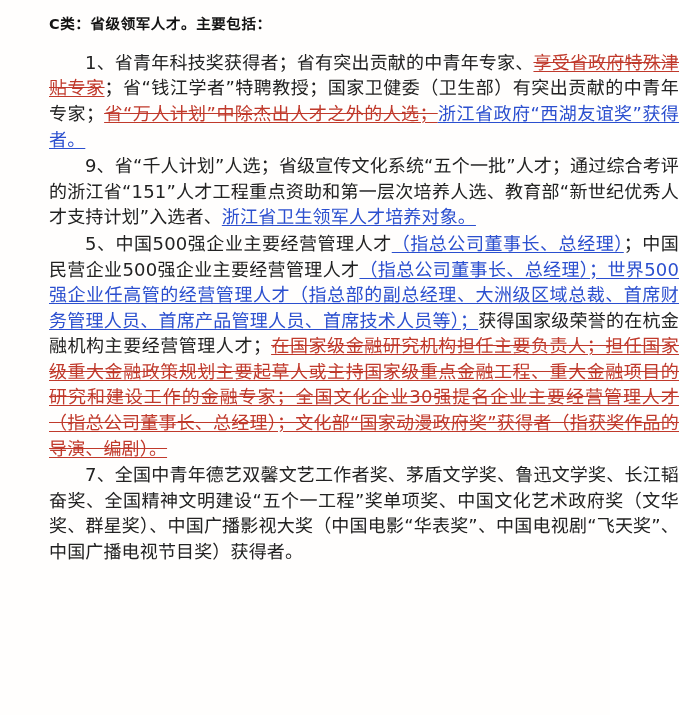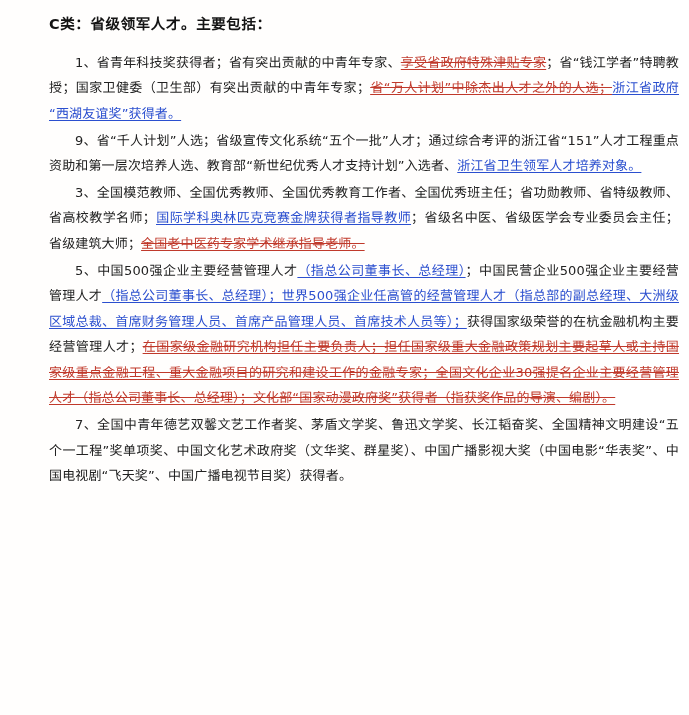--- a/index.html
+++ b/index.html
@@ -25,21 +25,21 @@
   }
   .doc-heading {
     font-size: 14.5px;
     font-weight: bold;
     letter-spacing: 0.6px;
     color: #141414;
     margin: 6px 0 14px 0;
     line-height: 1.5;
   }
   .para {
-    font-size: 13px;
+    font-size: 18px;
     line-height: 25.6px;
     text-align: justify;
     text-justify: inter-ideograph;
     margin: 0 0 1px 0;
     text-indent: 2em;
     letter-spacing: 0.15px;
     width: 630px;
     color: #222222;
   }
   
@@ -59,18 +59,17 @@
 </head>
 <body>
 
 <div class="page">
 
   <h1 class="doc-heading">C类：省级领军人才。主要包括：</h1>
 
   <div id="paragraph-container">
       <p class="para"><span>1、省青年科技奖获得者；省有突出贡献的中青年专家、</span><span class="del">享受省政府特殊津贴专家</span><span>；省“钱江学者”特聘教授；国家卫健委（卫生部）有突出贡献的中青年专家；</span><span class="del">省“万人计划”中除杰出人才之外的人选；</span><span class="ins">浙江省政府“西湖友谊奖”获得者。</span></p>
       <p class="para"><span>9、省“千人计划”人选；省级宣传文化系统“五个一批”人才；通过综合考评的浙江省“151”人才工程重点资助和第一层次培养人选、教育部“新世纪优秀人才支持计划”入选者、</span><span class="ins">浙江省卫生领军人才培养对象。</span></p>
-      <p class="para"><span>3、全国模范教师、全国优秀教师、全国优秀教育工作者、全国优秀班主任；省功勋教师、省特级教师、省高校教学名师；</span><span class="ins">国际学科奥林匹克竞赛金牌获得者指导教师</span><span>；省级名中医、省级医学会专业委员会主任；省级建筑大师；</span><span class="del">全国老中医药专家学术继承指导老师。</span></p>
       <p class="para"><span>5、中国500强企业主要经营管理人才</span><span class="ins">（指总公司董事长、总经理）</span><span>；中国民营企业500强企业主要经营管理人才</span><span class="ins">（指总公司董事长、总经理）；世界500强企业任高管的经营管理人才（指总部的副总经理、大洲级区域总裁、首席财务管理人员、首席产品管理人员、首席技术人员等）；</span><span>获得国家级荣誉的在杭金融机构主要经营管理人才；</span><span class="del">在国家级金融研究机构担任主要负责人；担任国家级重大金融政策规划主要起草人或主持国家级重点金融工程、重大金融项目的研究和建设工作的金融专家；全国文化企业30强提名企业主要经营管理人才（指总公司董事长、总经理）；文化部“国家动漫政府奖”获得者（指获奖作品的导演、编剧）。</span></p>
       <p class="para"><span>7、全国中青年德艺双馨文艺工作者奖、茅盾文学奖、鲁迅文学奖、长江韬奋奖、全国精神文明建设“五个一工程”奖单项奖、中国文化艺术政府奖（文华奖、群星奖）、中国广播影视大奖（中国电影“华表奖”、中国电视剧“飞天奖”、中国广播电视节目奖）获得者。</span></p>
     </div>
 
 </div>
 
 </body></html>

